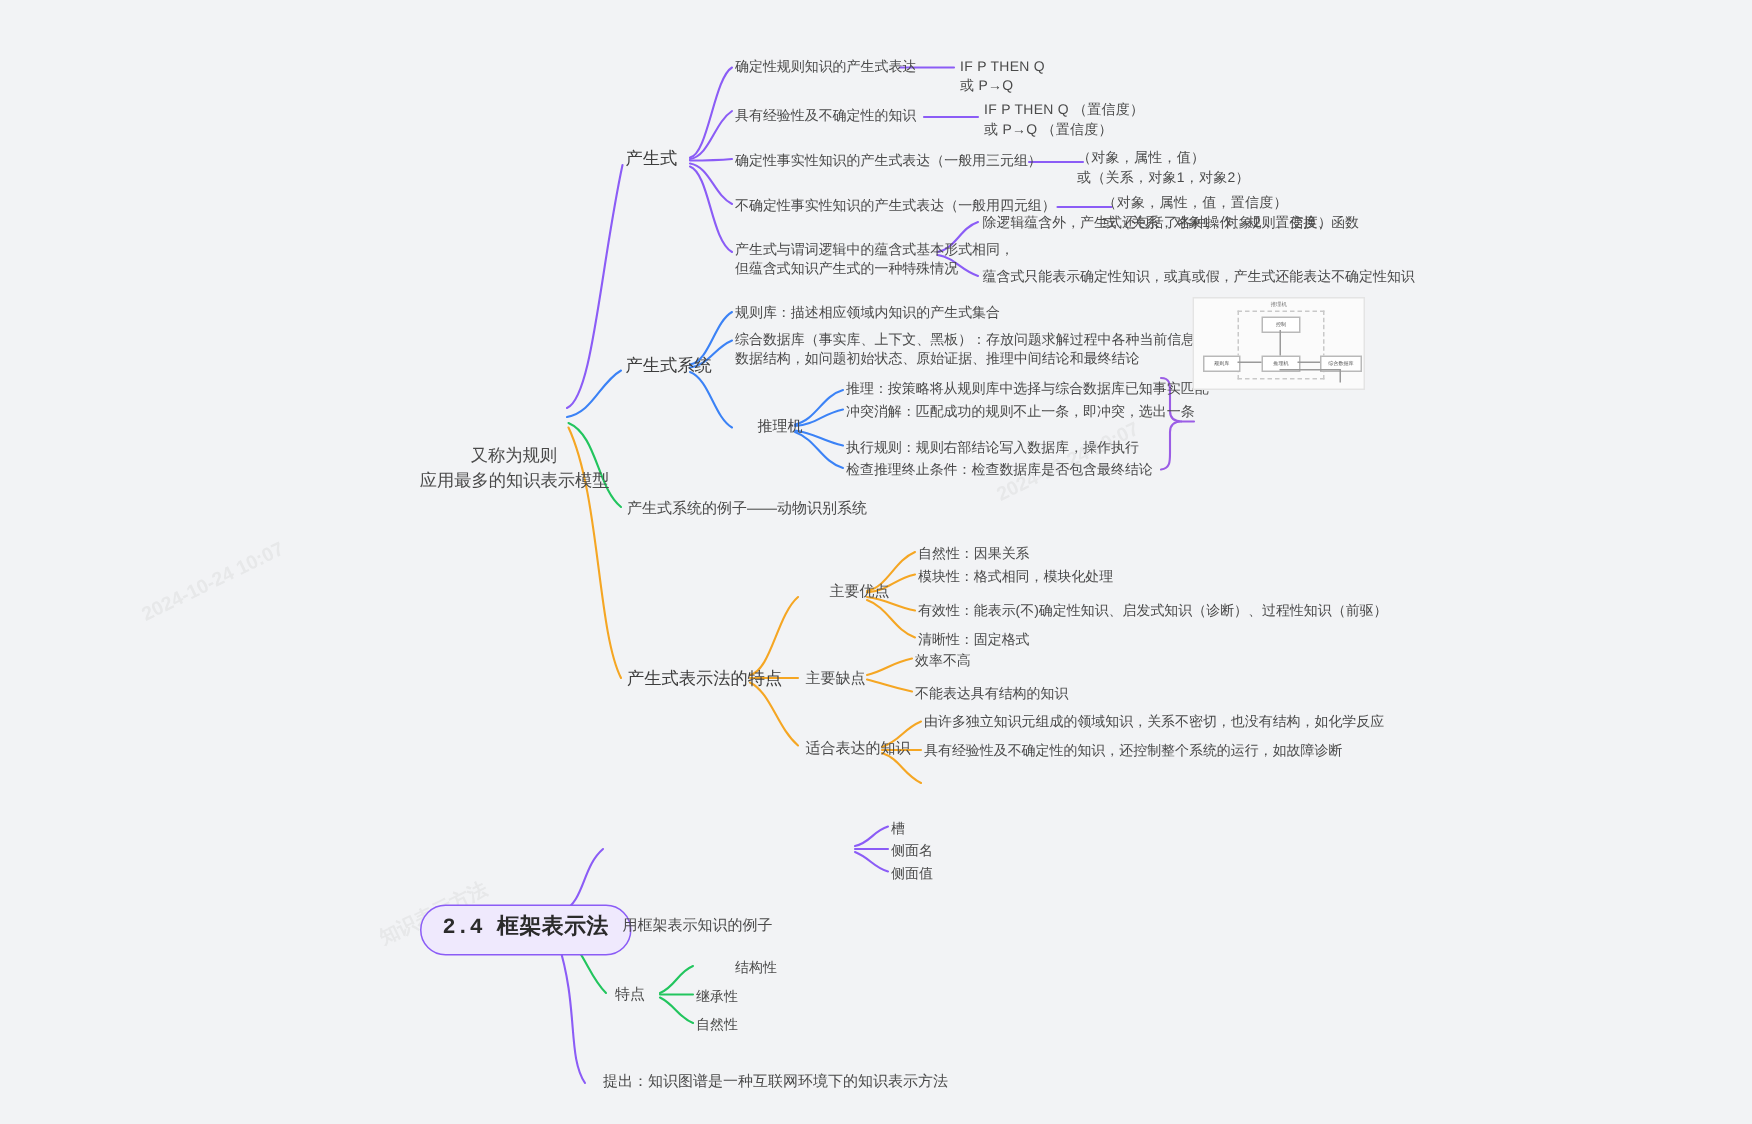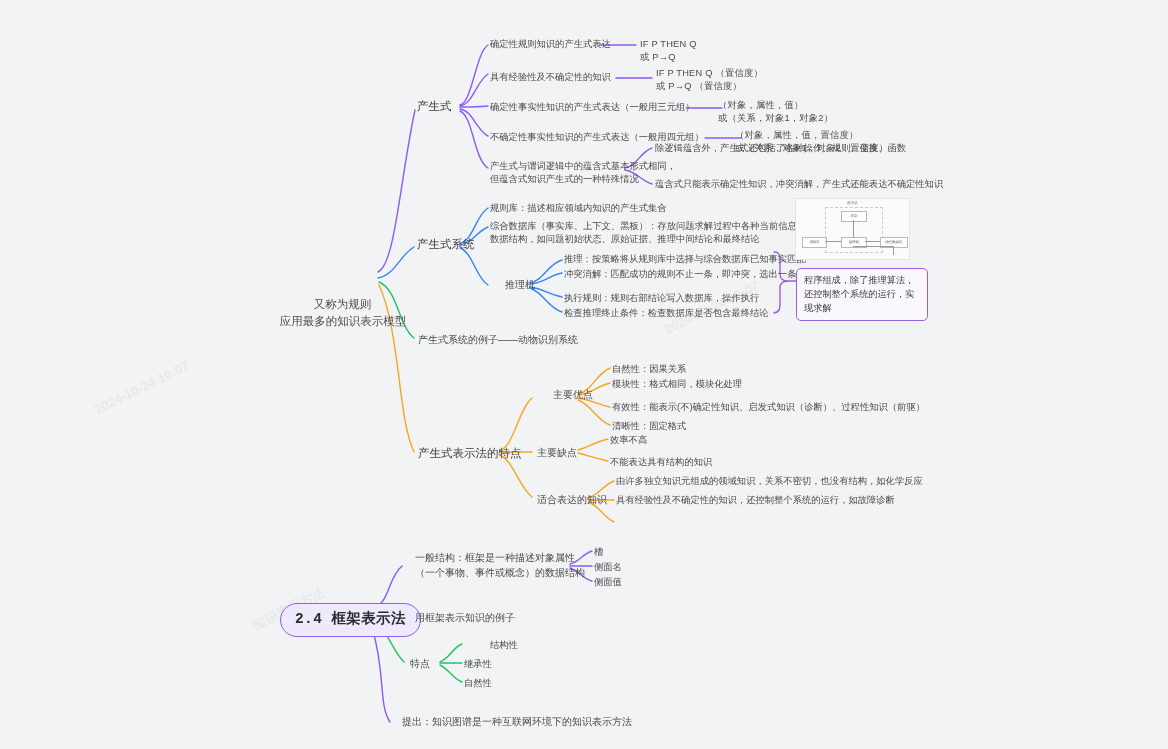--- a/index.html
+++ b/index.html
@@ -162,21 +162,21 @@
   <div class="node leaf mono" style="left:718px;top:99px;">（对象，属性，值）
 或（关系，对象1，对象2）</div>
 
   <div class="node leaf" style="left:490px;top:131px;">不确定性事实性知识的产生式表达（一般用四元组）</div>
   <div class="node leaf mono" style="left:735px;top:129px;">（对象，属性，值，置信度）
 或（关系，对象1，对象2，置信度）</div>
 
   <div class="node leaf" style="left:490px;top:160px;">产生式与谓词逻辑中的蕴含式基本形式相同，
 但蕴含式知识产生式的一种特殊情况</div>
   <div class="node leaf" style="left:655px;top:142px;">除逻辑蕴含外，产生式还包括了各种操作、规则、变换、函数</div>
-  <div class="node leaf" style="left:655px;top:178px;">蕴含式只能表示确定性知识，冲突消解，产生式还能表达不确定性知识</div>
+  <div class="node leaf" style="left:655px;top:178px;">蕴含式只能表示确定性知识，或真或假，产生式还能表达不确定性知识</div>
 
   <div class="node l1" style="left:417px;top:236px;">产生式系统</div>
 
   <div class="node leaf" style="left:490px;top:202px;">规则库：描述相应领域内知识的产生式集合</div>
   <div class="node leaf" style="left:490px;top:220px;">综合数据库（事实库、上下文、黑板）：存放问题求解过程中各种当前信息的
 数据结构，如问题初始状态、原始证据、推理中间结论和最终结论</div>
 
   <div class="node leaf" style="left:505px;top:278px;font-size:10px;">推理机</div>
   <div class="node leaf" style="left:564px;top:253px;">推理：按策略将从规则库中选择与综合数据库已知事实匹配</div>
   <div class="node leaf" style="left:564px;top:268px;">冲突消解：匹配成功的规则不止一条，即冲突，选出一条</div>
@@ -190,42 +190,39 @@
     <div class="tbox" style="left:6px;top:38px;width:23px;height:9px;">规则库</div>
     <div class="tbox" style="left:45px;top:38px;width:24px;height:9px;">推理机</div>
     <div class="tbox" style="left:84px;top:38px;width:26px;height:9px;">综合数据库</div>
     <div class="arr" style="left:29px;top:42px;width:16px;height:1px;"></div>
     <div class="arr" style="left:69px;top:42px;width:15px;height:1px;"></div>
     <div class="arr" style="left:57px;top:21px;width:1px;height:17px;"></div>
     <div class="arr" style="left:97px;top:47px;width:1px;height:9px;"></div>
     <div class="arr" style="left:57px;top:47px;width:41px;height:1px;"></div>
   </div>
 
-  <div class="node callout" style="left:796px;top:268px;">程序组成，除了推理算法，还控制整个系统的运行，实现求解</div>
 
   <div class="node leaf" style="left:418px;top:333px;font-size:10px;">产生式系统的例子——动物识别系统</div>
 
   <div class="node l1" style="left:418px;top:445px;">产生式表示法的特点</div>
 
   <div class="node leaf" style="left:537px;top:388px;font-size:10px;margin-left:16px;">主要优点</div>
   <div class="node leaf" style="left:612px;top:363px;">自然性：因果关系</div>
   <div class="node leaf" style="left:612px;top:378px;">模块性：格式相同，模块化处理</div>
   <div class="node leaf" style="left:612px;top:401px;">有效性：能表示(不)确定性知识、启发式知识（诊断）、过程性知识（前驱）</div>
   <div class="node leaf" style="left:612px;top:420px;">清晰性：固定格式</div>
 
   <div class="node leaf" style="left:537px;top:446px;font-size:10px;">主要缺点</div>
   <div class="node leaf" style="left:610px;top:434px;">效率不高</div>
   <div class="node leaf" style="left:610px;top:456px;">不能表达具有结构的知识</div>
 
   <div class="node leaf" style="left:537px;top:493px;font-size:10px;">适合表达的知识</div>
   <div class="node leaf" style="left:616px;top:475px;">由许多独立知识元组成的领域知识，关系不密切，也没有结构，如化学反应</div>
   <div class="node leaf" style="left:616px;top:494px;">具有经验性及不确定性的知识，还控制整个系统的运行，如故障诊断</div>
 
-  <div class="node leaf" style="left:415px;top:551px;font-size:10px;">一般结构：框架是一种描述对象属性
-（一个事物、事件或概念）的数据结构</div>
   <div class="node leaf" style="left:594px;top:546px;">槽</div>
   <div class="node leaf" style="left:594px;top:561px;">侧面名</div>
   <div class="node leaf" style="left:594px;top:576px;">侧面值</div>
 
   <div class="node leaf" style="left:415px;top:611px;font-size:10px;">用框架表示知识的例子</div>
 
   <div class="node leaf" style="left:410px;top:657px;font-size:10px;">特点</div>
   <div class="node leaf" style="left:464px;top:639px;padding-left:26px;">结构性</div>
   <div class="node leaf" style="left:464px;top:658px;">继承性</div>
   <div class="node leaf" style="left:464px;top:677px;">自然性</div>

